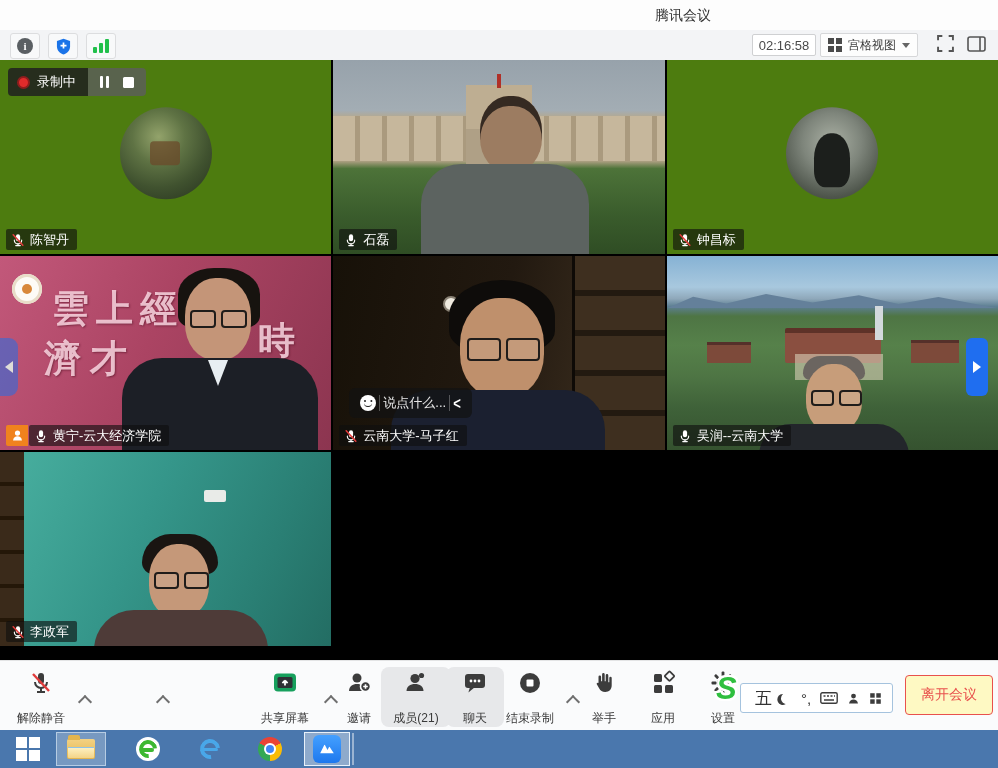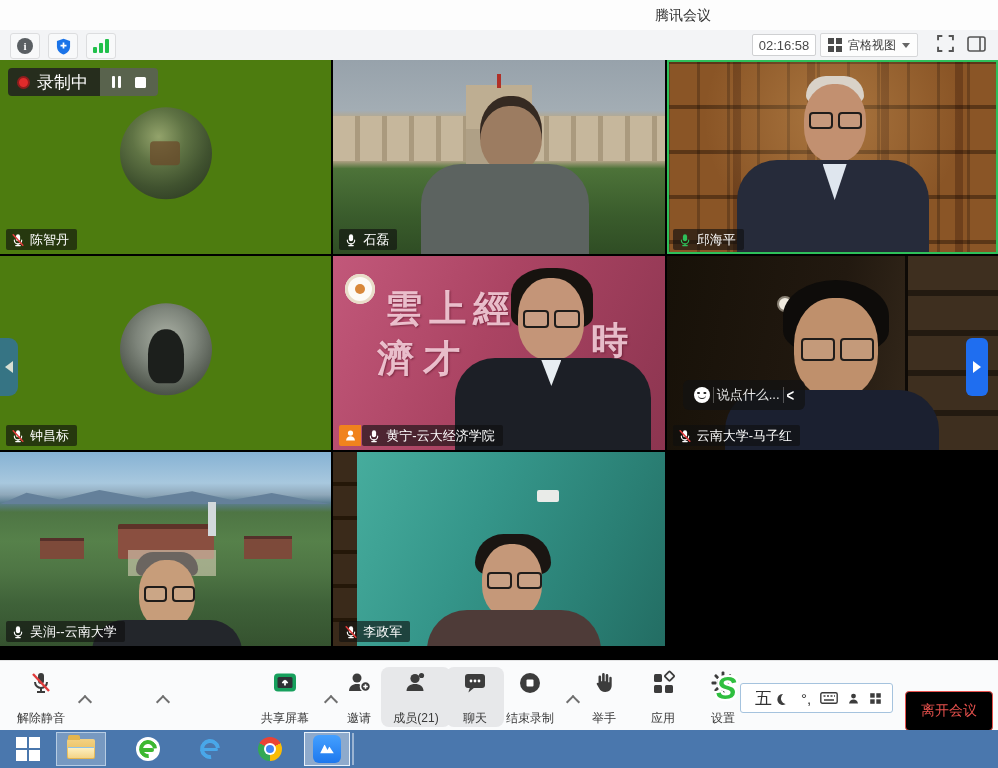--- a/index.html
+++ b/index.html
@@ -57,35 +57,35 @@
   
   .head{border-radius:46% 46% 44% 44%;}
   .bodyy{border-radius:40px 40px 0 0;}
   .glasses{display:flex;gap:5px;}
   .glasses i{display:block;position:static;border:2.5px solid #1f1c1a;border-radius:4px;background:rgba(250,250,250,.10);}
 
   
   .recpill{position:absolute;left:8px;top:8px;height:28px;display:flex;z-index:8;border-radius:4px;overflow:hidden;}
   .rec-left{display:flex;align-items:center;gap:7px;background:rgba(32,32,32,.85);padding:0 12px 0 9px;}
   .recdot{width:13px;height:13px;border-radius:50%;background:#e02b2b;border:2.5px solid #8f1d1d;box-sizing:border-box;}
-  .rec-label{color:#fff;font-size:17px;}
+  .rec-label{color:#fff;font-size:13px;}
   .rec-right{display:flex;align-items:center;gap:14px;background:rgba(92,92,92,.8);padding:0 12px;}
   .pause{display:flex;gap:3px;} .pause i{display:block;width:3px;height:12px;background:#fff;border-radius:1px;}
   .stopsq{width:11px;height:11px;background:#fff;border-radius:1.5px;display:block;}
 
   
   .arrow-prev{position:absolute;left:0;top:278px;width:18px;height:58px;background:rgba(37,110,230,.55);
               border-radius:0 9px 9px 0;z-index:8;display:flex;align-items:center;justify-content:center;}
   .arrow-prev b{width:0;height:0;border-top:6px solid transparent;border-bottom:6px solid transparent;border-right:8px solid rgba(235,235,220,.9);}
   .arrow-next{position:absolute;right:10px;top:278px;width:22px;height:58px;background:#1f6ef0;
               border-radius:6px;z-index:8;display:flex;align-items:center;justify-content:center;}
   .arrow-next b{width:0;height:0;border-top:6px solid transparent;border-bottom:6px solid transparent;border-left:8px solid #fff;}
 
   
-  .chatpill{position:absolute;left:16px;bottom:40px;height:30px;background:rgba(18,18,18,.72);border-radius:6px;
+  .chatpill{position:absolute;left:16px;bottom:32px;height:30px;background:rgba(18,18,18,.72);border-radius:6px;
             display:flex;align-items:center;gap:3px;padding:0 11px;z-index:6;}
   .smiley{width:16px;height:16px;border-radius:50%;background:#fff;position:relative;flex:none;}
   .smiley::before{content:"";position:absolute;left:3.5px;top:4.5px;width:2.6px;height:2.6px;border-radius:50%;background:#222;box-shadow:6.4px 0 0 #222;}
   .smiley::after{content:"";position:absolute;left:4px;top:6.5px;width:8px;height:5px;border-bottom:1.8px solid #222;border-radius:0 0 8px 8px;box-sizing:border-box;}
   .cp-div{width:1px;height:16px;background:rgba(255,255,255,.28);}
   .cp-text{color:#e6e6e6;font-size:13px;white-space:nowrap;}
   .cp-chev{color:#fff;font-size:13px;font-weight:bold;transform:scaleY(1.3);}
 
   
   .cal{font-family:"Liberation Serif","DejaVu Serif",serif;font-weight:bold;color:rgba(250,215,226,.85);
@@ -98,21 +98,21 @@
   .ctl .lb{font-size:12px;color:#3a3a3a;margin-top:2px;white-space:nowrap;}
   .ctl.boxed{background:#e7e8ea;border-radius:8px;padding:0 6px;}
   .chev{position:absolute;width:8px;height:8px;border-top:2px solid #6f6f6f;border-left:2px solid #6f6f6f;transform:rotate(45deg);top:36px;}
 
   .sogou{position:absolute;left:740px;top:22px;height:28px;background:#fff;border:1px solid #a5c3de;border-radius:3px;
          display:flex;align-items:center;gap:9px;padding:0 10px 0 14px;z-index:3;}
   .sogou-s{position:absolute;left:716px;top:12px;z-index:4;font-size:31px;font-weight:bold;font-style:italic;color:#2fbf3f;
            text-shadow:-2px -2px 0 #fff,2px -2px 0 #fff,-2px 2px 0 #fff,2px 2px 0 #fff,0 2px 0 #fff,0 -2px 0 #fff,2px 0 0 #fff,-2px 0 0 #fff;line-height:1;}
   .sg-item{font-size:15px;color:#333;line-height:1;}
   .moon{width:11px;height:11px;border-radius:50%;box-shadow:-3.2px 2px 0 0 #3c3c3c;transform:rotate(18deg);}
-  .leavebtn{position:absolute;left:905px;top:30px;width:86px;height:38px;background:#000000;border:1px solid #e8514d;border-radius:4px;
+  .leavebtn{position:absolute;left:905px;top:14px;width:86px;height:38px;background:#fef9c3;border:1px solid #e8514d;border-radius:4px;
             color:#e8514d;font-size:14px;display:flex;align-items:center;justify-content:center;}
 
   
   .taskbar{position:absolute;left:0;top:730px;width:998px;height:38px;background:#4a77ad;}
   .tb-item{position:absolute;top:2px;height:34px;display:flex;align-items:center;justify-content:center;}
   .tb-item.hl{background:rgba(255,255,255,.25);border:1px solid rgba(225,238,250,.6);box-sizing:border-box;}
   .tb-item.hl2{background:rgba(255,255,255,.38);border:1px solid #e8f1fa;box-sizing:border-box;}
   .winlogo{display:grid;grid-template-columns:11px 11px;grid-template-rows:11px 11px;gap:2px;}
   .winlogo i{background:#fff;display:block;}
   .folder{width:28px;height:20px;background:linear-gradient(#f3d283,#e3b54e);border-radius:2px;position:relative;}
@@ -218,49 +218,20 @@
                 <rect class="mb" x="5.6" y="1.5" width="4.8" height="8" rx="2.4"></rect>
                 <path class="ms" d="M3.8 8.2a4.2 4.2 0 0 0 8.4 0"></path>
                 <path class="ms" d="M8 12.4v2M5.4 14.4h5.2"></path>
                 <path class="slash" d="M2.5 2l11 12"></path>
               </svg>
           <span class="nt-name">石磊</span>
             </span>
         </div>
       </div>
 
-      <div class="tile speaking">
-        <div class="sc">
-          <div style="inset:0;background:
-            repeating-linear-gradient(90deg,rgba(0,0,0,.22) 0 3px,rgba(0,0,0,0) 3px 30px),
-            repeating-linear-gradient(180deg,rgba(20,8,0,.4) 0 4px,rgba(0,0,0,0) 4px 45px),
-            repeating-linear-gradient(90deg,#8a5526 0 66px,#6e401c 66px 74px),
-            linear-gradient(#744722,#5a3517);"></div>
-          <div style="inset:0;background:radial-gradient(circle at 50% 30%,rgba(255,205,130,.28),rgba(0,0,0,0) 60%);"></div>
-          <div style="left:139px;top:16px;width:58px;height:26px;background:#d9d2c8;border-radius:26px 26px 8px 8px;"></div>
-          <div class="head" style="left:137px;top:24px;width:62px;height:78px;background:#c29070;"></div>
-          <div class="glasses" style="left:142px;top:52px;">
-              <i style="width:20px;height:13px;"></i>
-              <i style="width:20px;height:13px;"></i>
-            </div>
-          <div class="bodyy" style="left:70px;top:100px;width:192px;height:100px;background:#262b3a;"></div>
-          <div style="left:156px;top:104px;width:24px;height:36px;background:#dfe6ee;clip-path:polygon(0 0,100% 0,50% 100%);"></div>
-        </div>
-        <div class="nametag">
-          <span class="nt-main">
-              <svg class="mic speaking" viewBox="0 0 16 16">
-                <rect class="mb" x="5.6" y="1.5" width="4.8" height="8" rx="2.4"></rect>
-                <path class="ms" d="M3.8 8.2a4.2 4.2 0 0 0 8.4 0"></path>
-                <path class="ms" d="M8 12.4v2M5.4 14.4h5.2"></path>
-                <path class="slash" d="M2.5 2l11 12"></path>
-              </svg>
-          <span class="nt-name">邱海平</span>
-            </span>
-        </div>
-      </div>
 
 
       <div class="tile">
         <div class="sc">
           <div class="avatar av-outdoor"></div>
         </div>
         <div class="nametag">
           <span class="nt-main">
               <svg class="mic muted" viewBox="0 0 16 16">
                 <rect class="mb" x="5.6" y="1.5" width="4.8" height="8" rx="2.4"></rect>

